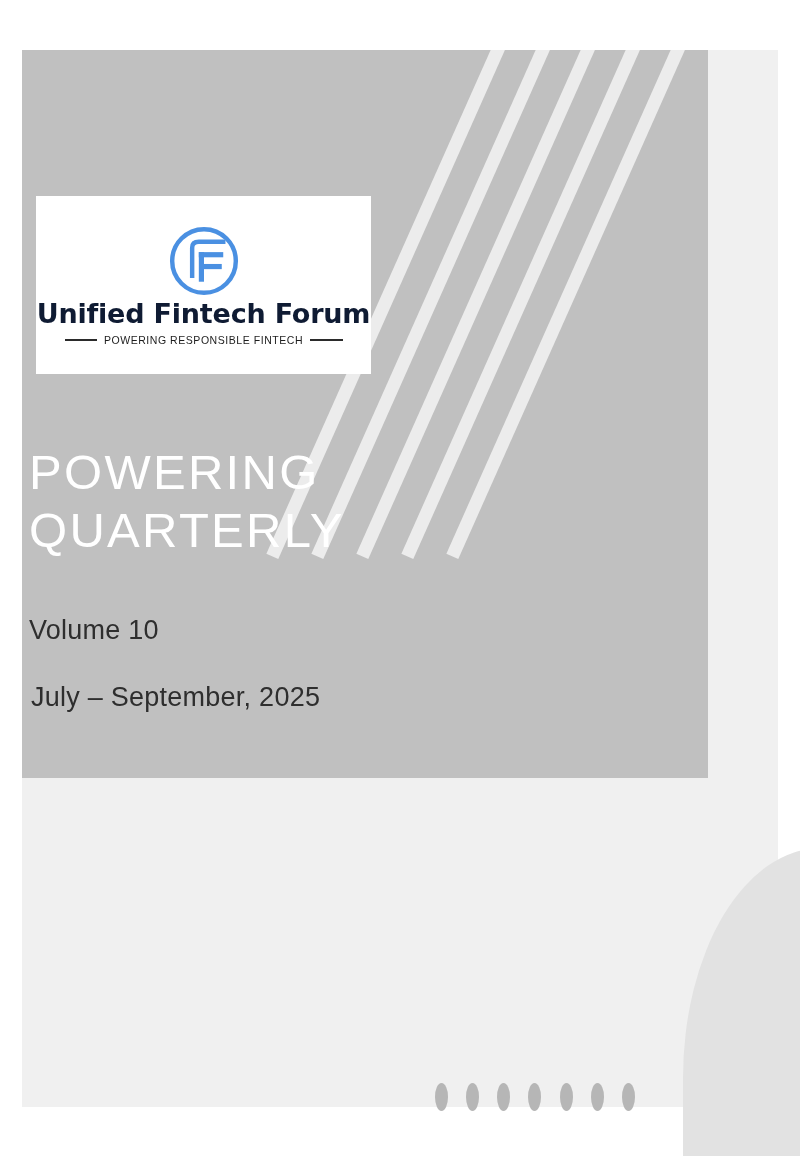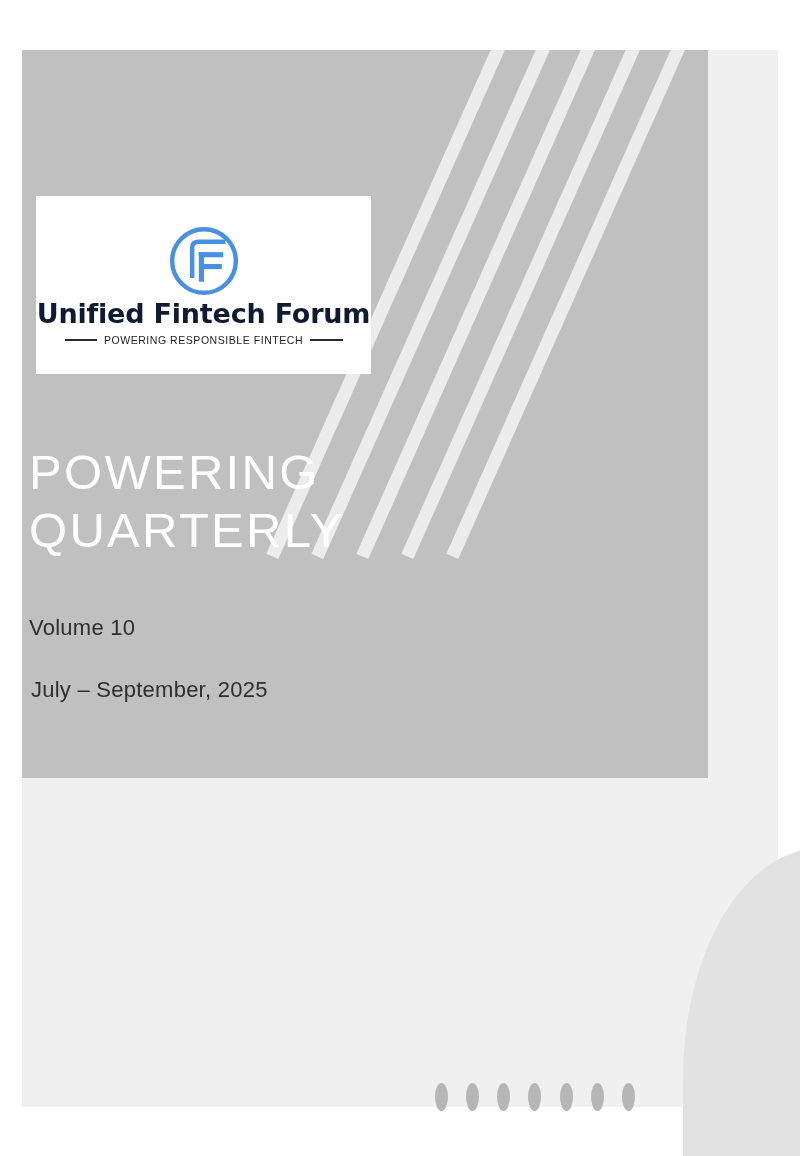--- a/index.html
+++ b/index.html
@@ -131,21 +131,21 @@
   }
   .headline-line { display: block; }
 
   
   .meta {
     position: absolute;
     left: 29px;
     top: 615px;
     width: 600px;
     font-family: "Liberation Sans", sans-serif;
-    font-size: 22px;
+    font-size: 27px;
     color: #2e2e2e;
     letter-spacing: 0.25px;
   }
   .meta-volume { margin: 0 0 36px 0; }
   .meta-period { margin: 2px; }
 
   
   .dot-row {
     position: absolute;
     left: 435px;

